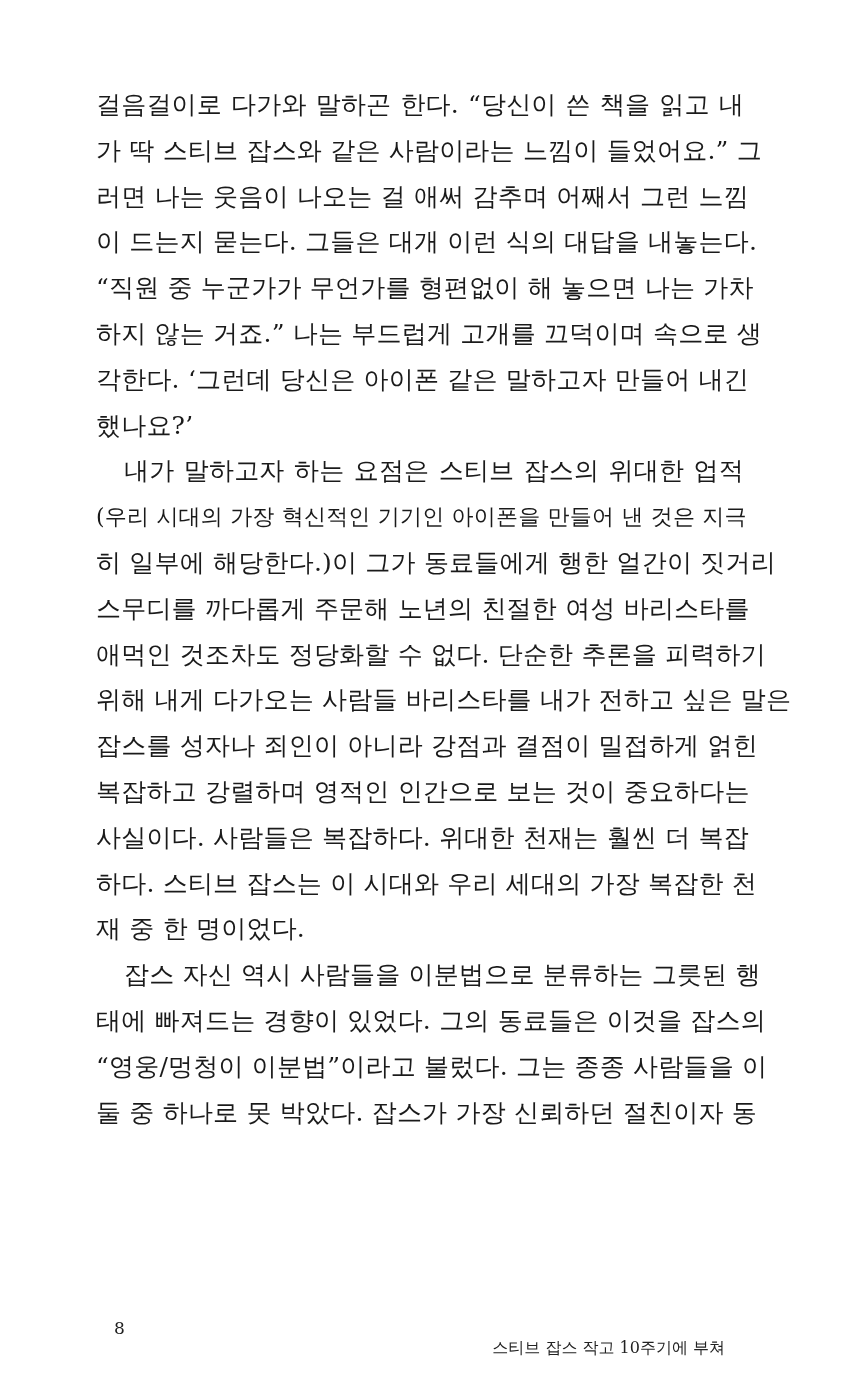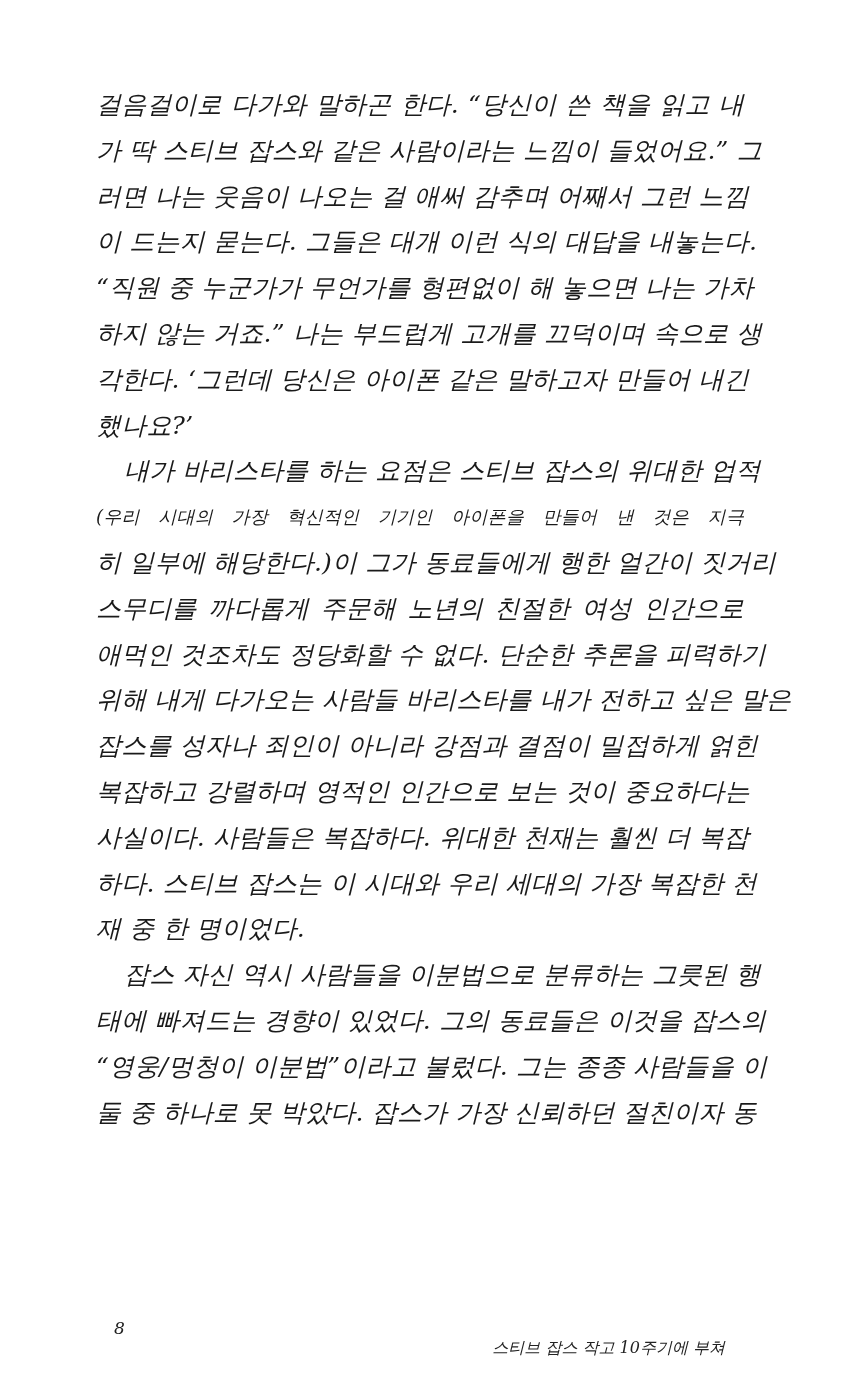--- a/index.html
+++ b/index.html
@@ -14,21 +14,20 @@
       overflow: hidden;
       color: #1a1a1a;
       font-family: "DejaVu Serif", "Liberation Serif", serif;
     }
     .page {
       position: absolute;
       left: 0;
       top: 0;
       width: 865px;
       height: 1400px;
-      font-style: italic;
     }
     .text-block {
       position: absolute;
       left: 96px;
       top: 82px;
       width: 648px;
     }
     .line {
       display: block;
       height: 45.8px;
@@ -78,24 +77,24 @@
       <span class="line">가 딱 스티브 잡스와 같은 사람이라는 느낌이 들었어요.” 그</span>
       <span class="line">러면 나는 웃음이 나오는 걸 애써 감추며 어째서 그런 느낌</span>
       <span class="line">이 드는지 묻는다. 그들은 대개 이런 식의 대답을 내놓는다.</span>
       <span class="line">“직원 중 누군가가 무언가를 형편없이 해 놓으면 나는 가차</span>
       <span class="line">하지 않는 거죠.” 나는 부드럽게 고개를 끄덕이며 속으로 생</span>
       <span class="line">각한다. ‘그런데 당신은 아이폰 같은 말하고자 만들어 내긴</span>
       <span class="line last">했나요?’</span>
     </div>
 
     <div>
-      <span class="line indent">내가 바리스타를 하는 요점은 스티브 잡스의 위대한 업적</span>
-      <span class="line" style="font-size:18px;">(우리 시대의 가장 혁신적인 기기인 아이폰을 만들어 낸 것은 지극</span>
+      <span class="line indent">내가 말하고자 하는 요점은 스티브 잡스의 위대한 업적</span>
+      <span class="line" style="font-size:22px;">(우리 시대의 가장 혁신적인 기기인 아이폰을 만들어 낸 것은 지극</span>
       <span class="line">히 일부에 해당한다.)이 그가 동료들에게 행한 얼간이 짓거리</span>
-      <span class="line">스무디를 까다롭게 주문해 노년의 친절한 여성 인간으로</span>
+      <span class="line">스무디를 까다롭게 주문해 노년의 친절한 여성 바리스타를</span>
       <span class="line">애먹인 것조차도 정당화할 수 없다. 단순한 추론을 피력하기</span>
       <span class="line">위해 내게 다가오는 사람들 바리스타를 내가 전하고 싶은 말은</span>
       <span class="line">잡스를 성자나 죄인이 아니라 강점과 결점이 밀접하게 얽힌</span>
       <span class="line">복잡하고 강렬하며 영적인 인간으로 보는 것이 중요하다는</span>
       <span class="line">사실이다. 사람들은 복잡하다. 위대한 천재는 훨씬 더 복잡</span>
       <span class="line">하다. 스티브 잡스는 이 시대와 우리 세대의 가장 복잡한 천</span>
       <span class="line last">재 중 한 명이었다.</span>
     </div>
 
     <div>

